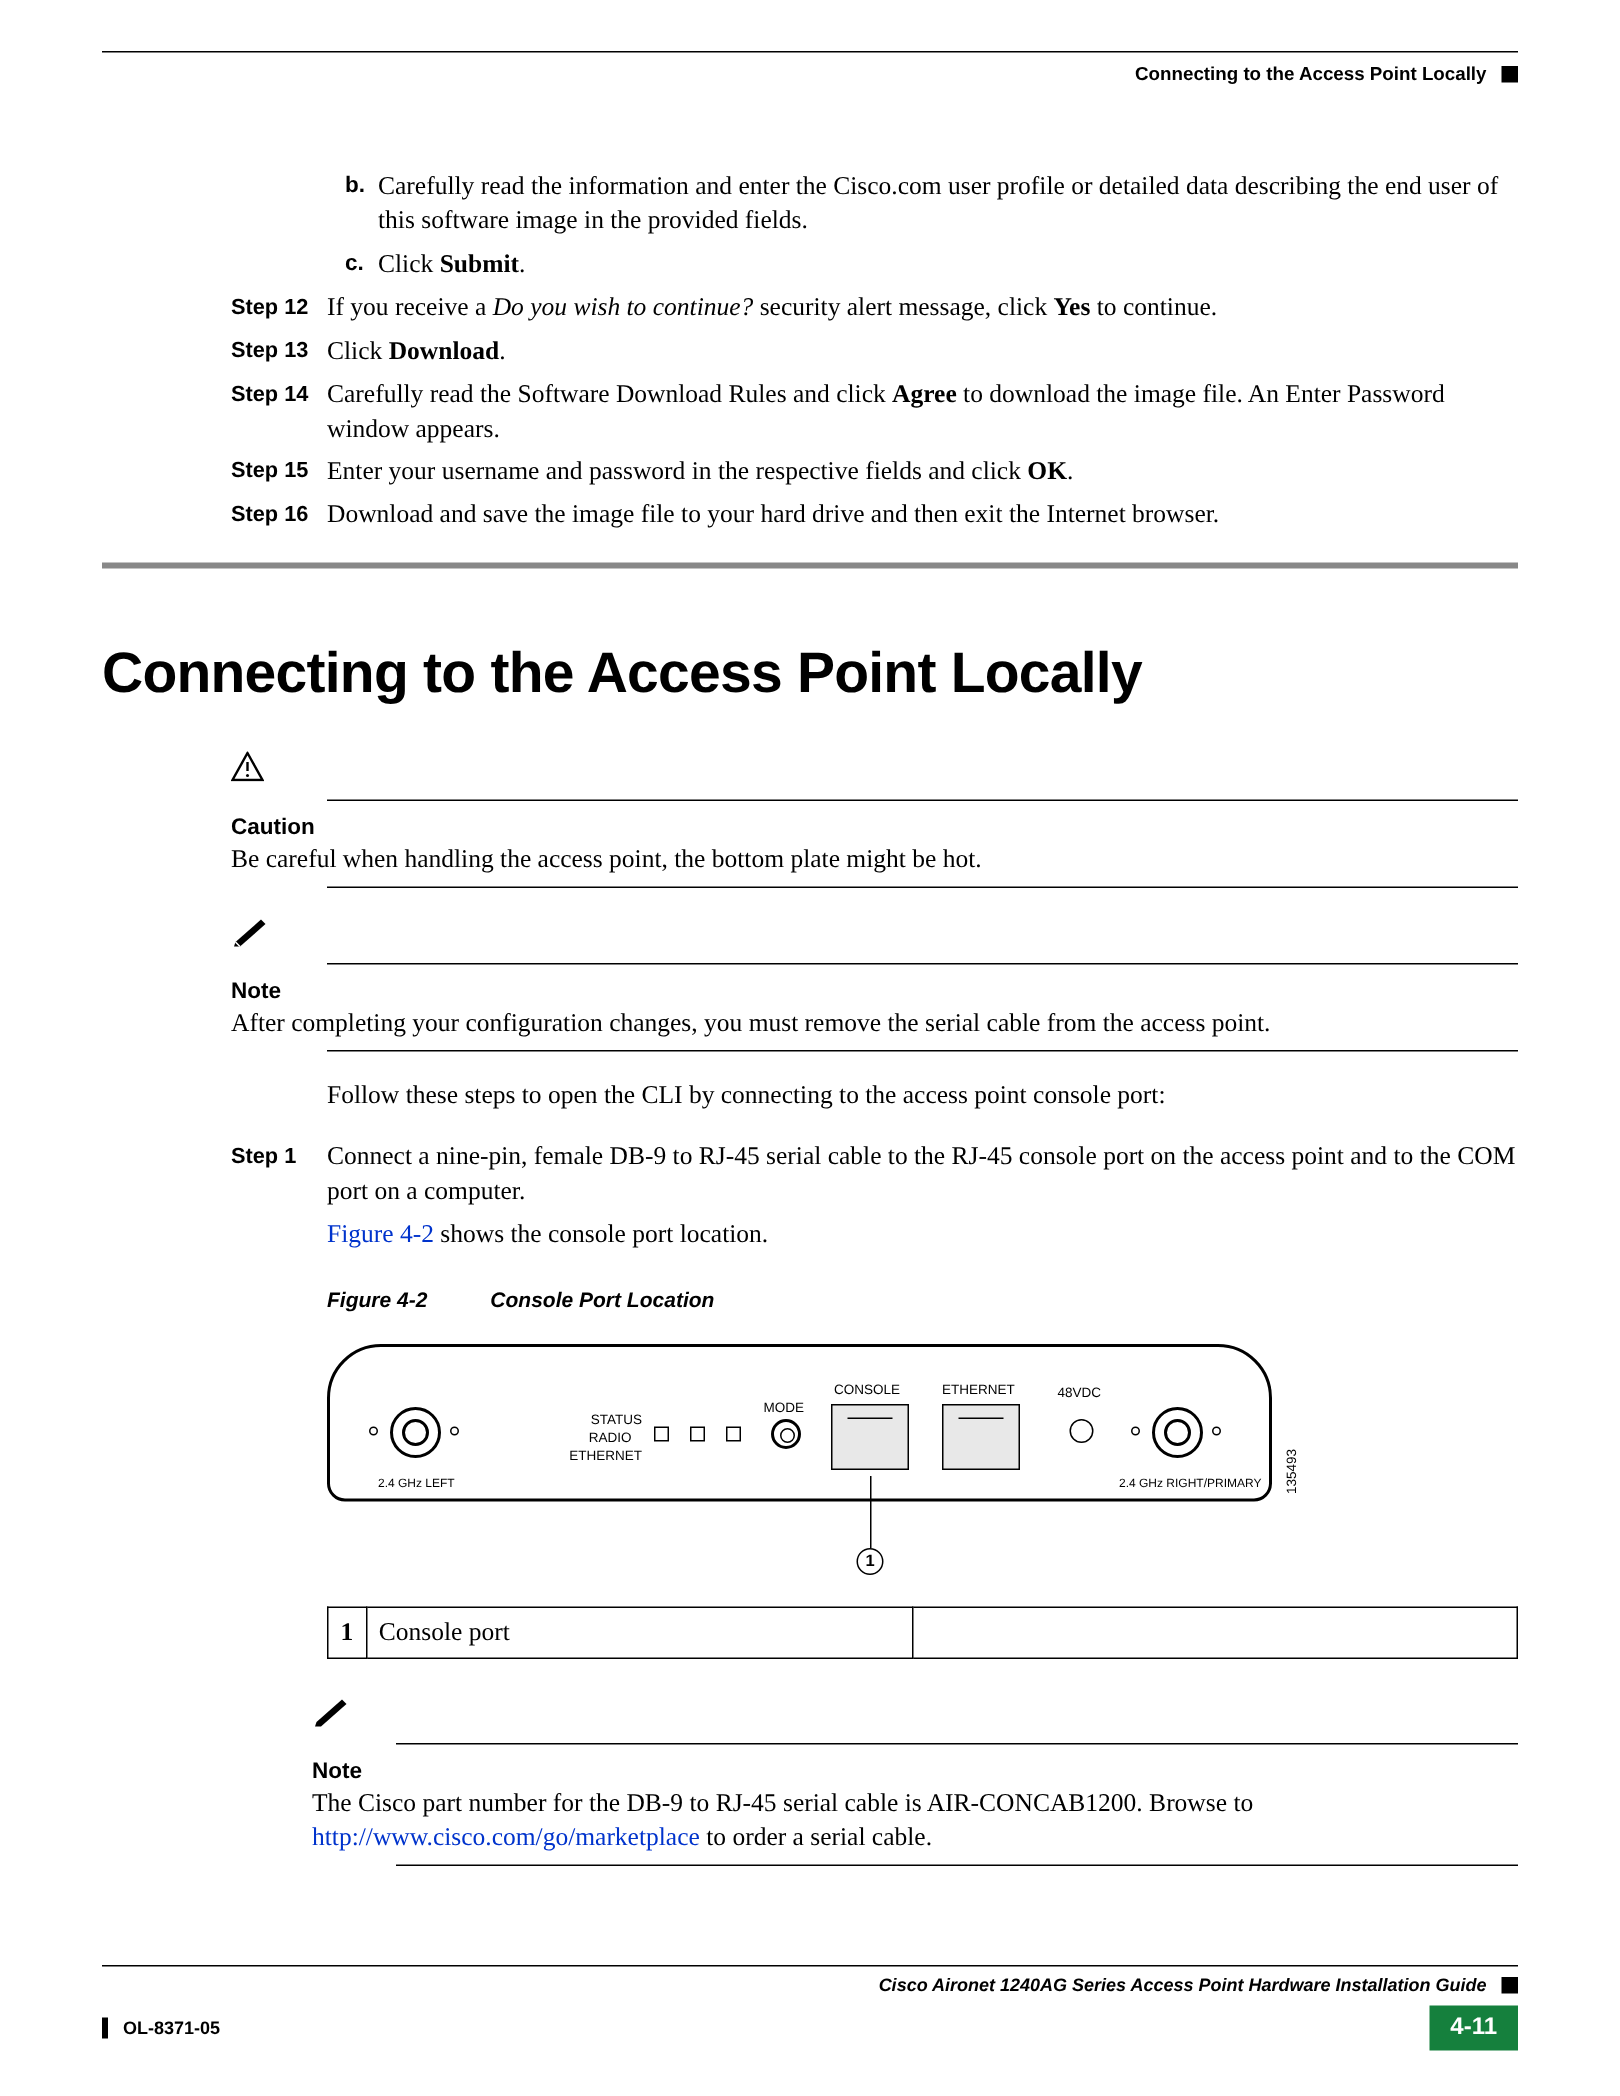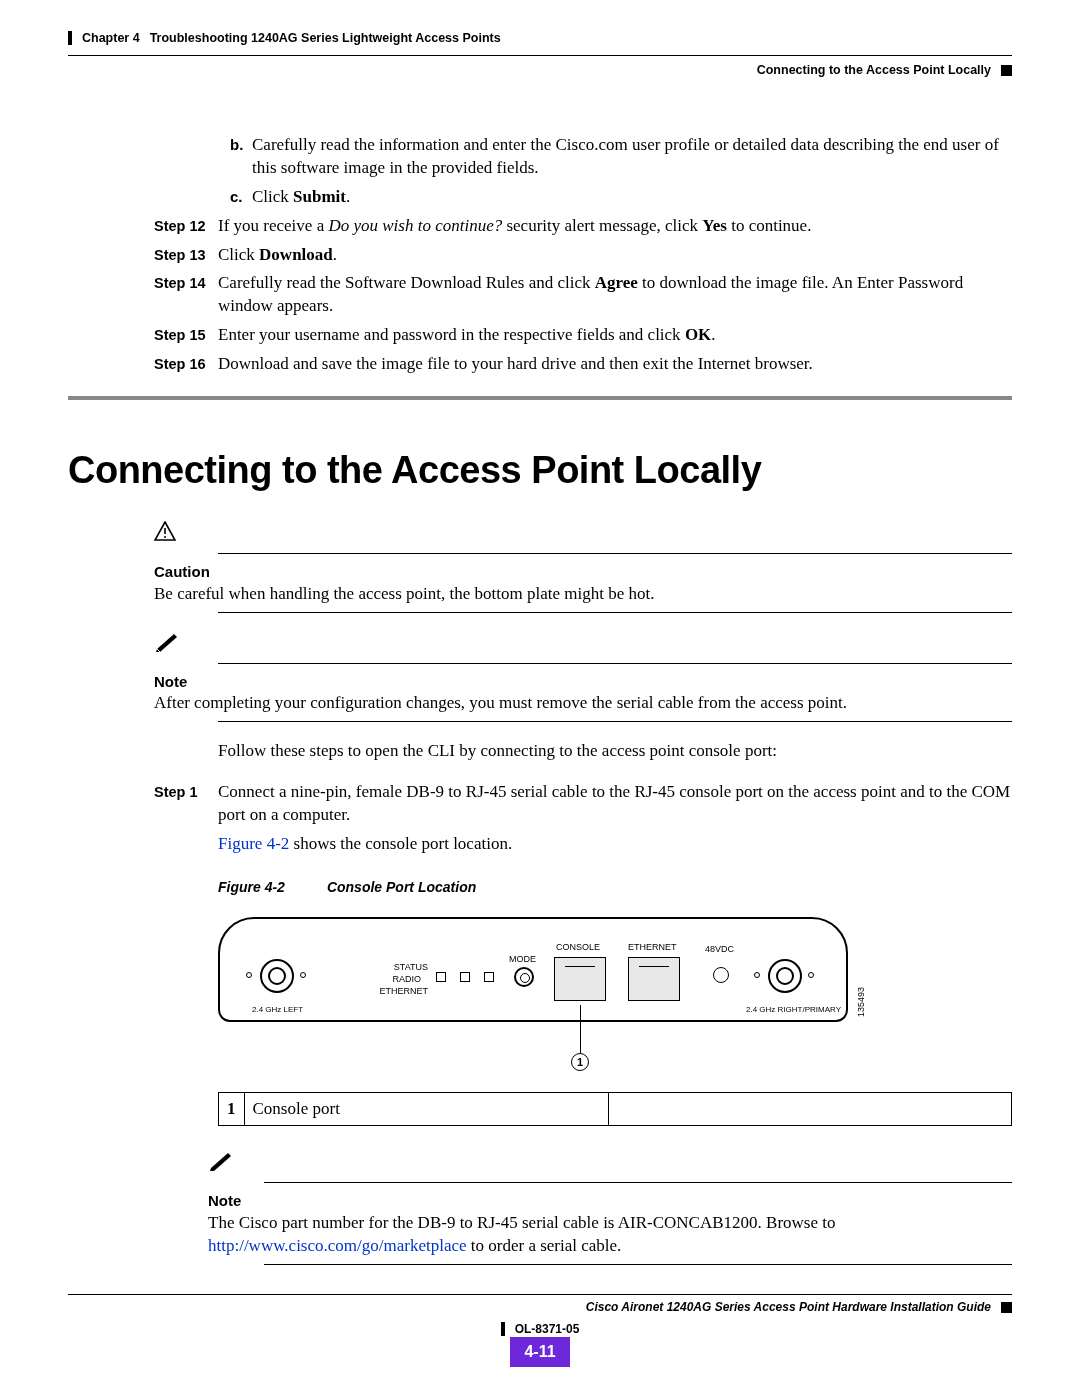--- a/index.html
+++ b/index.html
@@ -272,51 +272,45 @@
     font-size: 12px;
     font-weight: bold;
     font-style: italic;
   }
   .footer-row1 .sq { width: 11px; height: 11px; background: #000; }
   .footer-row2 {
     display: flex;
     justify-content: space-between;
     align-items: center;
     margin-top: 6px;
-    flex-direction: column;
   }
   .footer-left {
     display: flex;
     align-items: center;
     gap: 10px;
     font-family: Arial, Helvetica, sans-serif;
     font-size: 12px;
     font-weight: bold;
   }
   .footer-left .bar { width: 4px; height: 14px; background: #000; }
   .page-num {
-    background: #6d28d9;
+    background: #15803d;
     color: #fff;
     font-family: Arial, Helvetica, sans-serif;
     font-weight: bold;
     font-size: 16px;
     padding: 4px 14px;
   }
 </style>
 </head>
 <body>
 
 <div class="page">
 
   <div class="header">
-    <div class="header-row1">
-      <span class="bar"></span>
-      <span>Chapter 4</span>
-      <span>Troubleshooting 1240AG Series Lightweight Access Points</span>
-    </div>
     <div class="header-rule"></div>
     <div class="header-row2">
       <span>Connecting to the Access Point Locally</span>
       <span class="sq"></span>
     </div>
   </div>
 
   <div class="content">
 
     <div class="sub-row">

